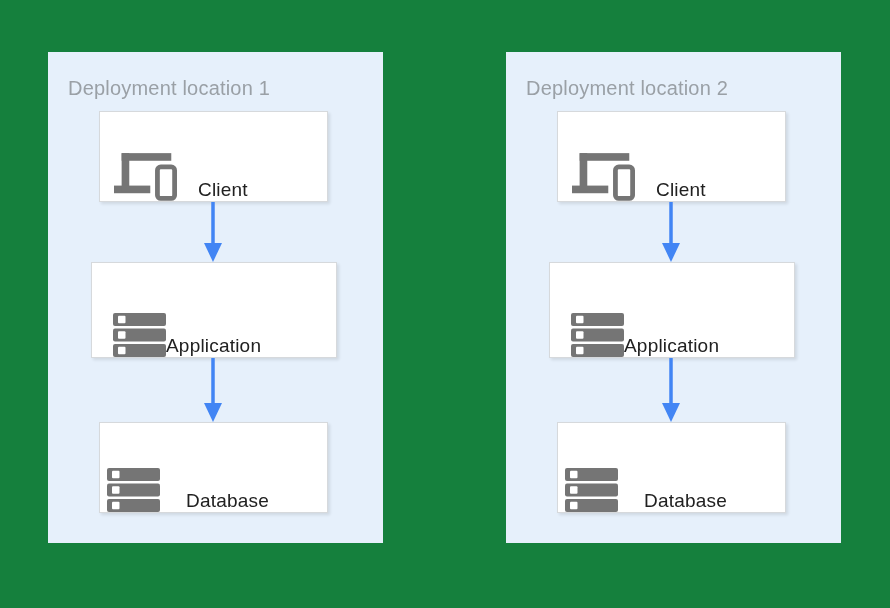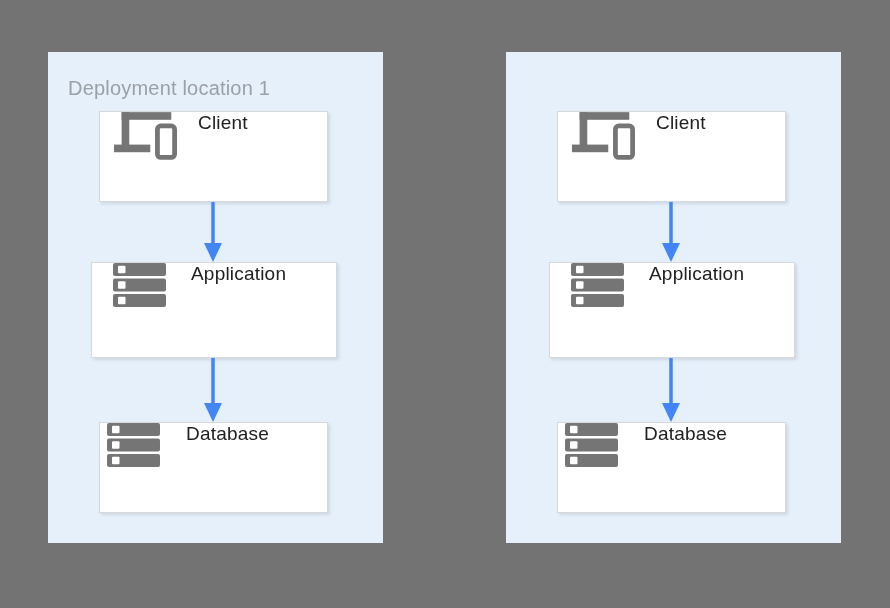--- a/index.html
+++ b/index.html
@@ -5,21 +5,21 @@
   html, body {
     margin: 0;
     padding: 0;
     background: #ffffff;
     font-family: "Liberation Sans", "DejaVu Sans", sans-serif;
   }
   .stage {
     position: relative;
     width: 890px;
     height: 608px;
-    background: #737373;
+    background: #15803d;
     overflow: hidden;
   }
   .panel {
     position: absolute;
     top: 52px;
     width: 335px;
     height: 491px;
     background: #e6f0fb;
   }
   .panel.p1 { left: 48px; }
@@ -34,34 +34,34 @@
     letter-spacing: 0.2px;
     white-space: nowrap;
   }
   .node {
     position: absolute;
     background: #ffffff;
     border: 1px solid #d6d9dc;
     box-shadow: 2px 2px 3px rgba(0,0,0,0.10);
     box-sizing: border-box;
     display: flex;
-    align-items: flex-start;
+    align-items: flex-end;
   }
   .node-client   { left: 51px; top: 59px;  width: 229px; height: 91px; padding-left: 14px; }
   .node-app      { left: 43px; top: 210px; width: 246px; height: 96px; padding-left: 21px; }
   .node-db       { left: 51px; top: 370px; width: 229px; height: 91px; padding-left: 7px; }
   .node .icon { flex: 0 0 auto; display: block; }
   .node-label {
     font-size: 19px;
     color: #212121;
     letter-spacing: 0.2px;
     white-space: nowrap;
   }
   .node-client .node-label { margin-left: 21px; }
-  .node-app    .node-label { margin-left: 25px; }
+  .node-app    .node-label { }
   .node-db     .node-label { margin-left: 26px; }
   .arrow {
     position: absolute;
     left: 154px; 
     display: block;
   }
   .arrow.a1 { top: 150px; }
   .arrow.a2 { top: 306px; }
 </style>
 </head>
@@ -121,20 +121,21 @@
           <rect x="5" y="2.75" width="7.5" height="7.5" rx="1"></rect>
           <rect x="5" y="18.25" width="7.5" height="7.5" rx="1"></rect>
           <rect x="5" y="33.75" width="7.5" height="7.5" rx="1"></rect>
         </g>
       </svg>
       <span class="node-label">Database</span>
     </div>
   </div>
 
   <div class="panel p2">
+    <div class="panel-title">Deployment location 2</div>
 
     <div class="node node-client">
       <svg class="icon" width="63" height="48" viewBox="0 0 66 50">
         <g fill="#757575">
           <rect x="0" y="34" width="38" height="8"></rect>
           <rect x="8" y="0" width="8" height="40"></rect>
           <rect x="8" y="0" width="52" height="8"></rect>
         </g>
         <rect x="45.5" y="14.5" width="18" height="33" rx="3.5" fill="#ffffff" stroke="#757575" stroke-width="5"></rect>
       </svg>

